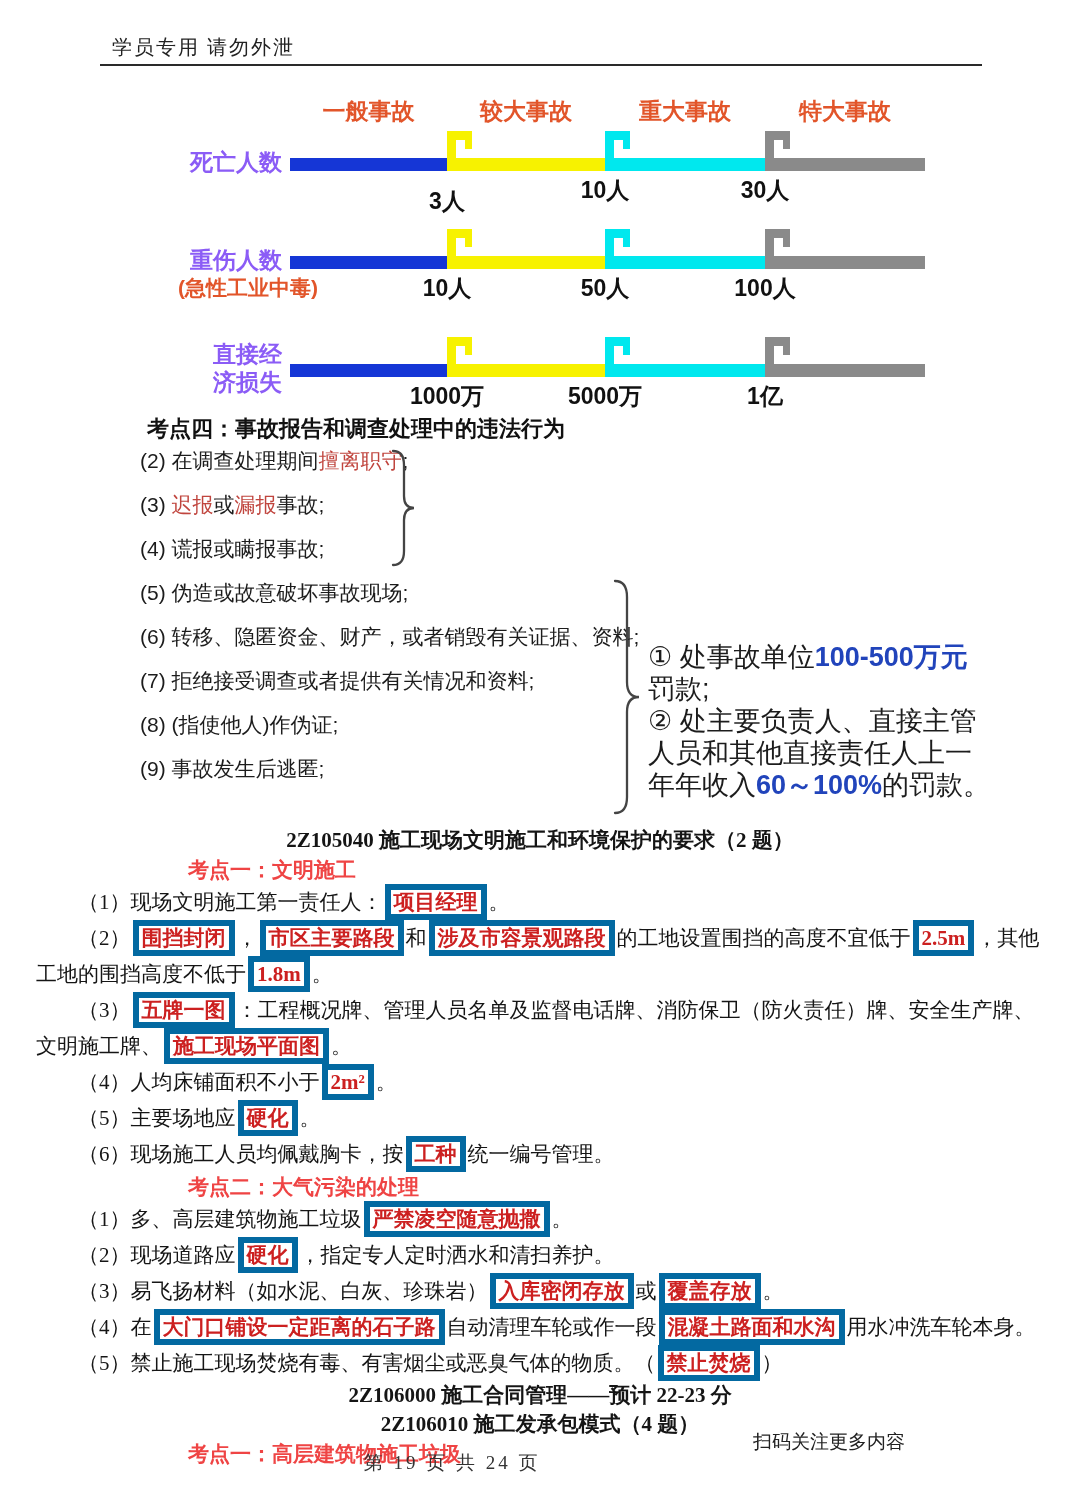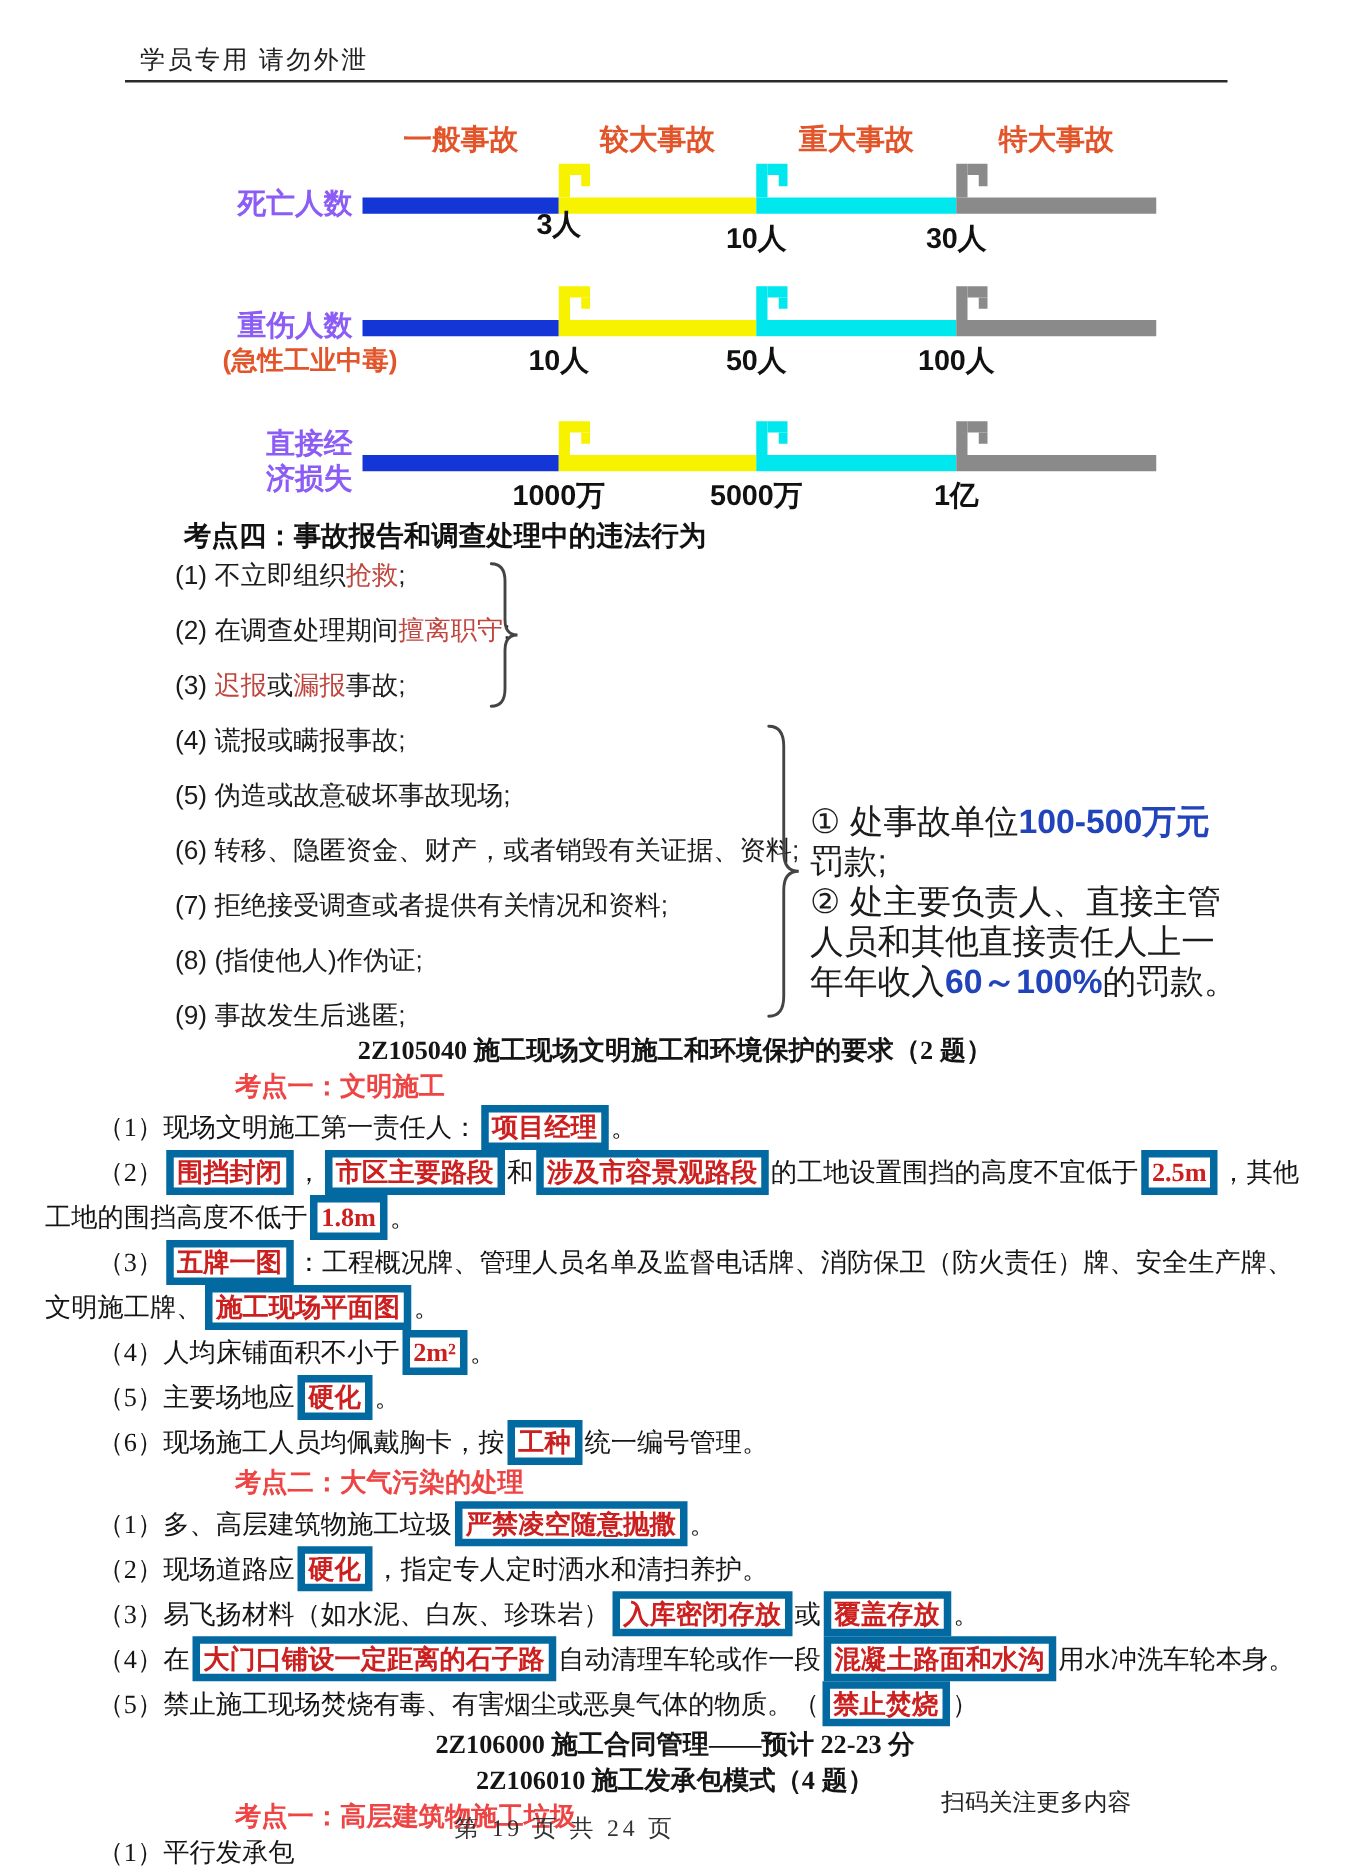--- a/index.html
+++ b/index.html
@@ -82,21 +82,21 @@
       <div class="seg" style="left: 605px; width: 160px; top: 158px; background: var(--seg3);">
         <div class="stem"></div>
         <div class="tab"></div>
         <div class="stub"></div>
       </div>
       <div class="seg" style="left: 765px; width: 160px; top: 158px; background: var(--seg4);">
         <div class="stem"></div>
         <div class="tab"></div>
         <div class="stub"></div>
       </div>
-      <div class="thr" style="left: 447px; top: 164px;">3人</div>
+      <div class="thr" style="left: 447px; top: 186px;">3人</div>
       <div class="thr" style="left: 605px; top: 175px;">10人</div>
       <div class="thr" style="left: 765px; top: 175px;">30人</div>
       <div class="rowlab" style="top: 246px;">重伤人数</div>
       <div class="rowsub" style="top: 274px;">(急性工业中毒)</div>
       <div class="seg" style="left: 290px; width: 157px; top: 256px; background: var(--seg1);"></div>
       <div class="seg" style="left: 447px; width: 158px; top: 256px; background: var(--seg2);">
         <div class="stem"></div>
         <div class="tab"></div>
         <div class="stub"></div>
       </div>
@@ -130,21 +130,20 @@
         <div class="tab"></div>
         <div class="stub"></div>
       </div>
       <div class="thr" style="left: 447px; top: 381px;">1000万</div>
       <div class="thr" style="left: 605px; top: 381px;">5000万</div>
       <div class="thr" style="left: 765px; top: 381px;">1亿</div>
     </div>
 
   <div class="kd4-title">考点四：事故报告和调查处理中的违法行为</div>
   <div class="kd4-items" id="kd4-items">
-      <div class="item"><span>(1) 不立即组织</span><span class="k-red">抢救</span><span>;</span></div>
       <div class="item"><span>(2) 在调查处理期间</span><span class="k-red">擅离职守</span><span>;</span></div>
       <div class="item"><span>(3) </span><span class="k-red">迟报</span><span>或</span><span class="k-red">漏报</span><span>事故;</span></div>
       <div class="item"><span>(4) 谎报或瞒报事故;</span></div>
       <div class="item"><span>(5) 伪造或故意破坏事故现场;</span></div>
       <div class="item"><span>(6) 转移、隐匿资金、财产，或者销毁有关证据、资料;</span></div>
       <div class="item"><span>(7) 拒绝接受调查或者提供有关情况和资料;</span></div>
       <div class="item"><span>(8) (指使他人)作伪证;</span></div>
       <div class="item"><span>(9) 事故发生后逃匿;</span></div>
     </div>
 
@@ -168,19 +167,18 @@
     <p><span>（6）现场施工人员均佩戴胸卡，按</span><span class="k-box">工种</span><span>统一编号管理。</span></p>
     <p class="kd-head">考点二：大气污染的处理</p>
     <p><span>（1）多、高层建筑物施工垃圾</span><span class="k-box">严禁凌空随意抛撒</span><span>。</span></p>
     <p><span>（2）现场道路应</span><span class="k-box">硬化</span><span>，指定专人定时洒水和清扫养护。</span></p>
     <p><span>（3）易飞扬材料（如水泥、白灰、珍珠岩）</span><span class="k-box">入库密闭存放</span><span>或</span><span class="k-box">覆盖存放</span><span>。</span></p>
     <p><span>（4）在</span><span class="k-box">大门口铺设一定距离的石子路</span><span>自动清理车轮或作一段</span><span class="k-box">混凝土路面和水沟</span><span>用水冲洗车轮本身。</span></p>
     <p><span>（5）禁止施工现场焚烧有毒、有害烟尘或恶臭气体的物质。（</span><span class="k-box">禁止焚烧</span><span>）</span></p>
     <p class="center-title">2Z106000 施工合同管理——预计 22-23 分</p>
     <p class="center-title">2Z106010 施工发承包模式（4 题）</p>
     <p class="kd-head">考点一：高层建筑物施工垃圾</p>
-    <p><span>（1）平行发承包</span></p>
   </div>
 
   <div class="foot-qr">扫码关注更多内容</div>
   <div class="foot-page">第 19 页 共 24 页</div>
 
 </div>
 
 </body></html>

